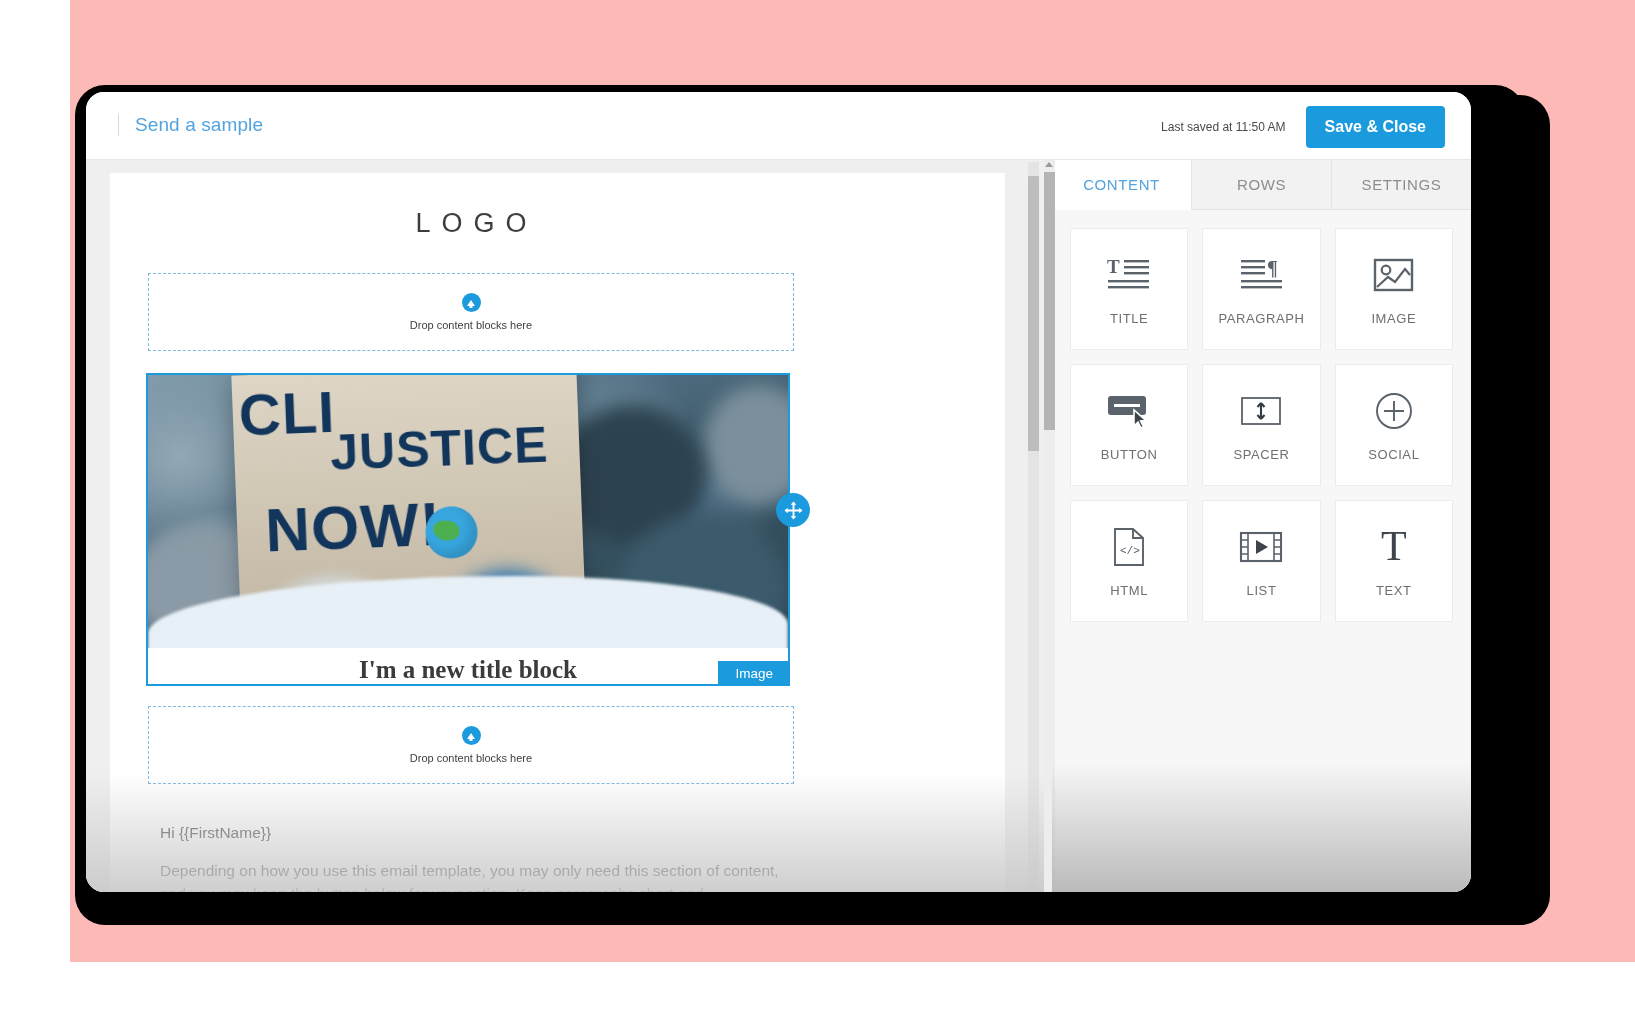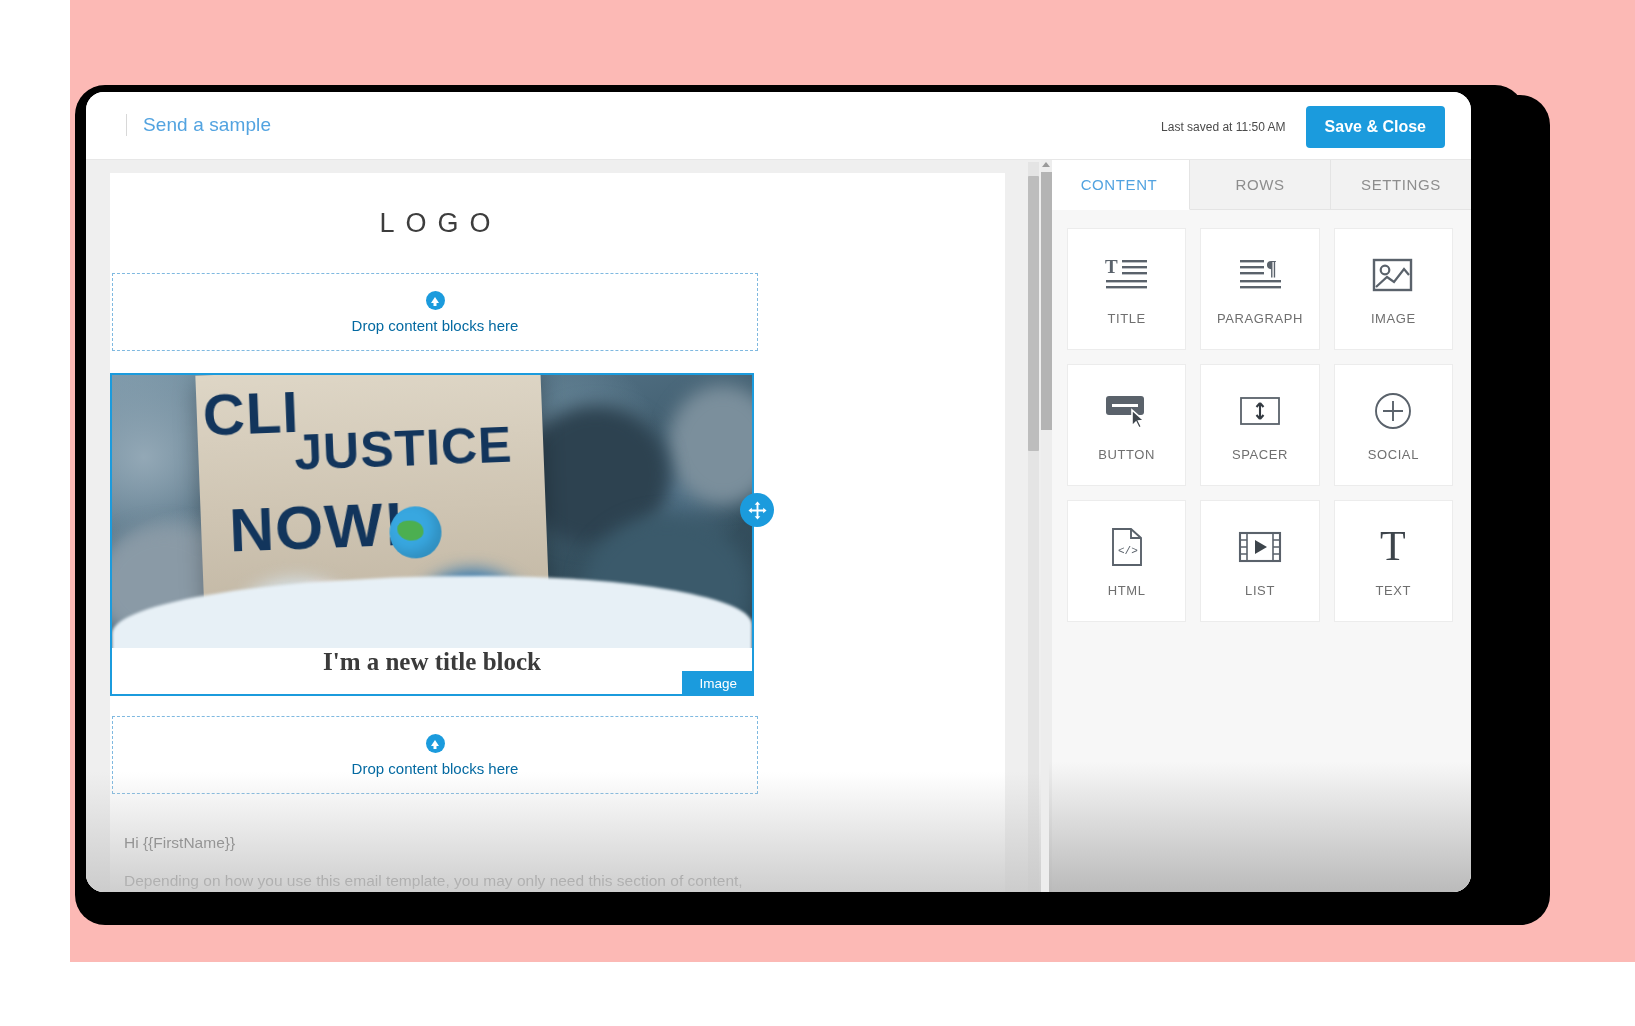--- a/index.html
+++ b/index.html
@@ -46,21 +46,21 @@
   }
 
   
   .topbar {
     position: relative;
     height: 68px;
     border-bottom: 1px solid #e7e7e7;
     background: #ffffff;
   }
   .topbar-left {
-    position: absolute; left: 40px; top: 22px;
+    position: absolute; left: 32px; top: 22px;
     display: flex; align-items: center; gap: 16px;
   }
   .vdiv { width: 1px; height: 22px; background: #d8d8d8; display:block; }
   .send-sample {
     color: #52a3e0; font-size: 19px; letter-spacing: .1px;
     cursor: pointer; text-decoration: none;
   }
   .topbar-right {
     position: absolute; right: 26px; top: 14px;
     display: flex; align-items: center; gap: 20px;
@@ -80,21 +80,21 @@
     position: relative;
     width: 962px; height: 732px;
     background: #efefef;
     overflow: hidden;
   }
   .canvas-page {
     position: absolute; left: 24px; top: 13px;
     width: 895px; min-height: 732px;
     background: #ffffff;
   }
-  .canvas-inner { width: 650px; background:#fff; }
+  .canvas-inner { width: 650px; background:#fff;margin-left:36px; }
 
   .logo-row {
     height: 100px; display: flex; align-items: center; justify-content: center;
   }
   .logo-text {
     font-size: 27px; letter-spacing: 11px; color: #3d3d3d;
     font-weight: 400; padding-left: 11px;
   }
 
   .dropzone {
@@ -114,21 +114,21 @@
     transform: translate(-50%,-52%);
     width: 0; height: 0;
     border-left: 4px solid transparent; border-right: 4px solid transparent;
     border-bottom: 6px solid #fff;
   }
   .drop-arrow::before {
     content: ""; position: absolute; left: 50%; top: 53%;
     transform: translateX(-50%);
     width: 3px; height: 5px; background: #fff;
   }
-  .drop-label { color: #0369a1; font-size: 15px; }
+  .drop-label { color: #404040; font-size: 11px; }
 
   
   .img-block {
     position: relative;
     margin-top: 22px;
     border: 2px solid #1b9bdd;
     width: 644px;
   }
   .photo {
     position: relative; height: 273px; width: 100%;
@@ -191,22 +191,22 @@
     background: #e2ccbe; filter: blur(3px);
   }
   .snow {
     position: absolute; left: 0; bottom: -6px; width: 100%; height: 78px;
     background: #e7f0f6;
     border-radius: 58% 42% 0 0 / 74% 62% 0 0;
     filter: blur(1.4px);
   }
 
   .title-strip {
-    background: #ffffff; height: 46px;
-    display: flex; align-items: flex-start; justify-content: center;
+    background: #ffffff; height: 36px;
+    display: flex; align-items: flex-end; justify-content: center;
     position: relative;
   }
   .title-strip h2 {
     font-size: 25px; color: #3b3b3b; font-weight: bold;
     font-family: "Liberation Serif", serif;
   }
   .img-badge {
     position: absolute; right: -2px; bottom: -2px;
     background: #1b9bdd; color: #fff; font-size: 13.5px;
     padding: 5px 17px;
@@ -244,21 +244,21 @@
     position: absolute; left: 0; right: 0; bottom: 0; height: 120px;
     background: linear-gradient(180deg, rgba(230,230,230,0) 0%, rgba(198,198,198,.85) 100%);
     pointer-events: none;
   }
 
   
   .side {
     width: 423px; height: 732px;
     background: #f7f7f7;
     position: relative;
-    border-left: 1px solid #22c55e;
+    border-left: 4px solid #22c55e;
   }
   .side-scroll {
     position: absolute; left: -8px; top: 0; width: 11px; height: 732px;
     background: #ededed;
   }
   .side-thumb {
     position:absolute; left:0; top: 12px; width: 11px; height: 258px;
     background: #b4b4b4;
   }
   .side-arrow {

